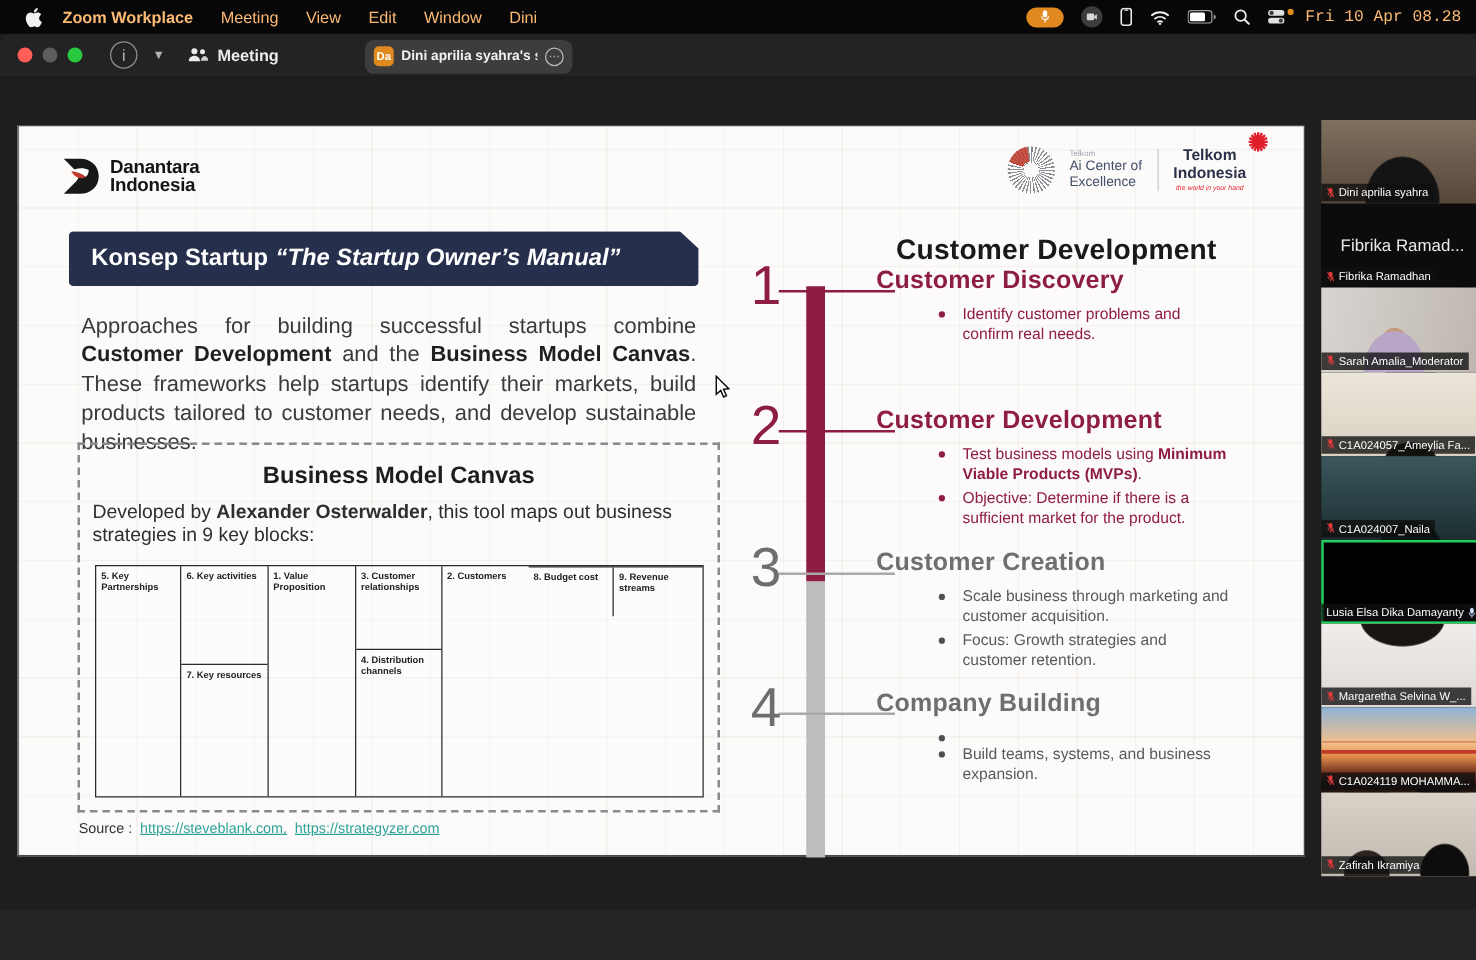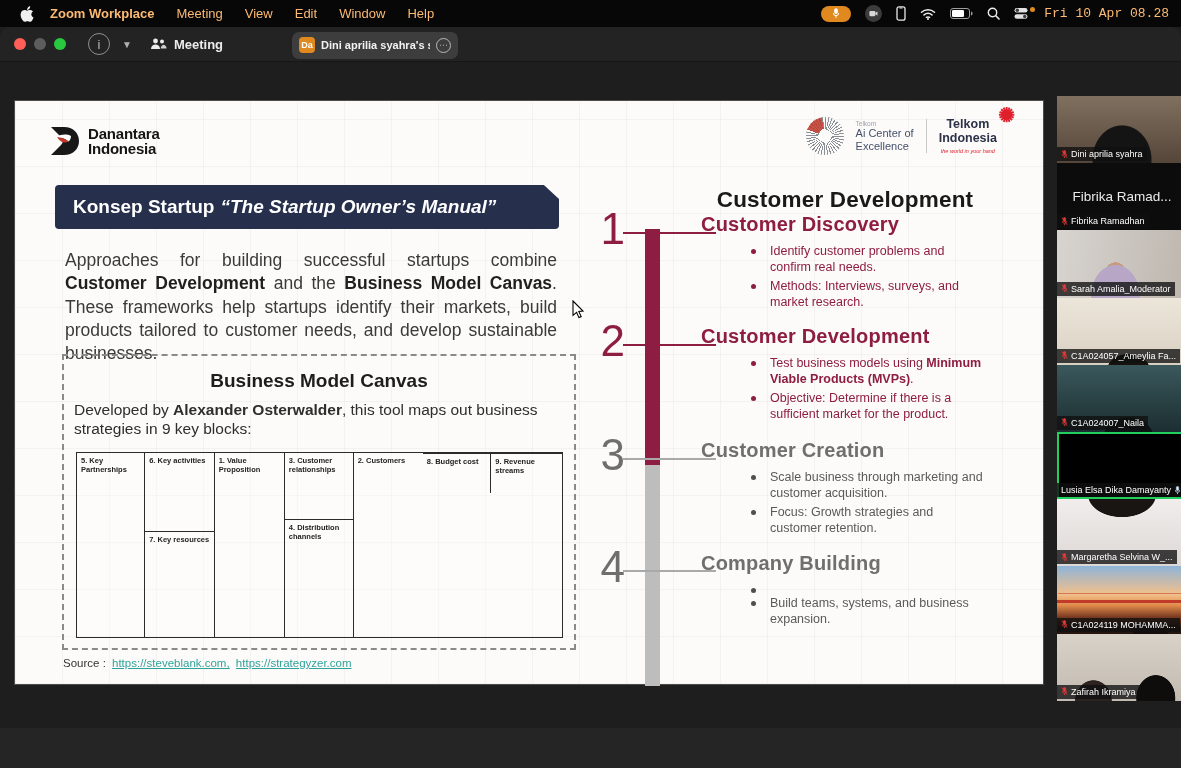--- a/index.html
+++ b/index.html
@@ -189,21 +189,21 @@
   <span class="apple">
     <svg width="14" height="16" viewBox="0 0 14 16">
         <path fill="#f0f0f0" d="M11.3 8.6c0-2 1.6-2.9 1.7-3-0.9-1.4-2.4-1.6-2.9-1.6-1.2-.1-2.4.7-3 .7-.6 0-1.6-.7-2.6-.7C3.2 4 2 4.7 1.3 5.9c-1.4 2.4-.4 6 1 7.9.7 1 1.5 2 2.5 2 1 0 1.4-.6 2.6-.6 1.2 0 1.6.6 2.6.6 1.1 0 1.8-1 2.4-1.9.8-1.1 1.1-2.2 1.1-2.3 0 0-2.2-.9-2.2-3zM9.4 2.8c.5-.7.9-1.6.8-2.5-.8 0-1.7.5-2.3 1.2-.5.6-.9 1.5-.8 2.4.9.1 1.8-.4 2.3-1.1z"></path>
       </svg>
   </span>
   <span class="mitem app-title">Zoom Workplace</span>
   <span class="mitem">Meeting</span>
   <span class="mitem">View</span>
   <span class="mitem">Edit</span>
   <span class="mitem">Window</span>
-  <span class="mitem">Help</span>
+  <span class="mitem">Dini</span>
   <span class="spacer"></span>
   <span class="status">
     <span class="micpill">
       <svg width="8" height="11" viewBox="0 0 10 14">
           <g stroke="#fff" fill="#fff">
             <rect x="3.2" y="0.8" width="3.6" height="6.4" rx="1.8"></rect>
             <path d="M1.6 6.4a3.4 3.4 0 0 0 6.8 0" fill="none" stroke-width="1.2"></path>
             <line x1="5" y1="10.2" x2="5" y2="12.6" stroke-width="1.2"></line>
           </g>
         </svg>
@@ -381,24 +381,20 @@
   <div class="tnum g" style="top:332px;">3</div>
   <div class="tnum g" style="top:444px;">4</div>
 
   <div class="sect maroon" style="top:112px;">
     <h3>Customer Discovery</h3>
     <div class="bullets">
       <div class="brow">
           <span class="bdot"></span>
           <span class="btxt"><span>Identify customer problems and confirm real needs.</span><b></b><span></span></span>
         </div>
-      <div class="brow">
-          <span class="bdot"></span>
-          <span class="btxt"><span>Methods: Interviews, surveys, and market research.</span><b></b><span></span></span>
-        </div>
     </div>
   </div>
 
   <div class="sect maroon" style="top:224px;">
     <h3>Customer Development</h3>
     <div class="bullets">
       <div class="brow">
           <span class="bdot"></span>
           <span class="btxt"><span>Test business models using </span><b>Minimum Viable Products (MVPs)</b><span>.</span></span>
         </div>

